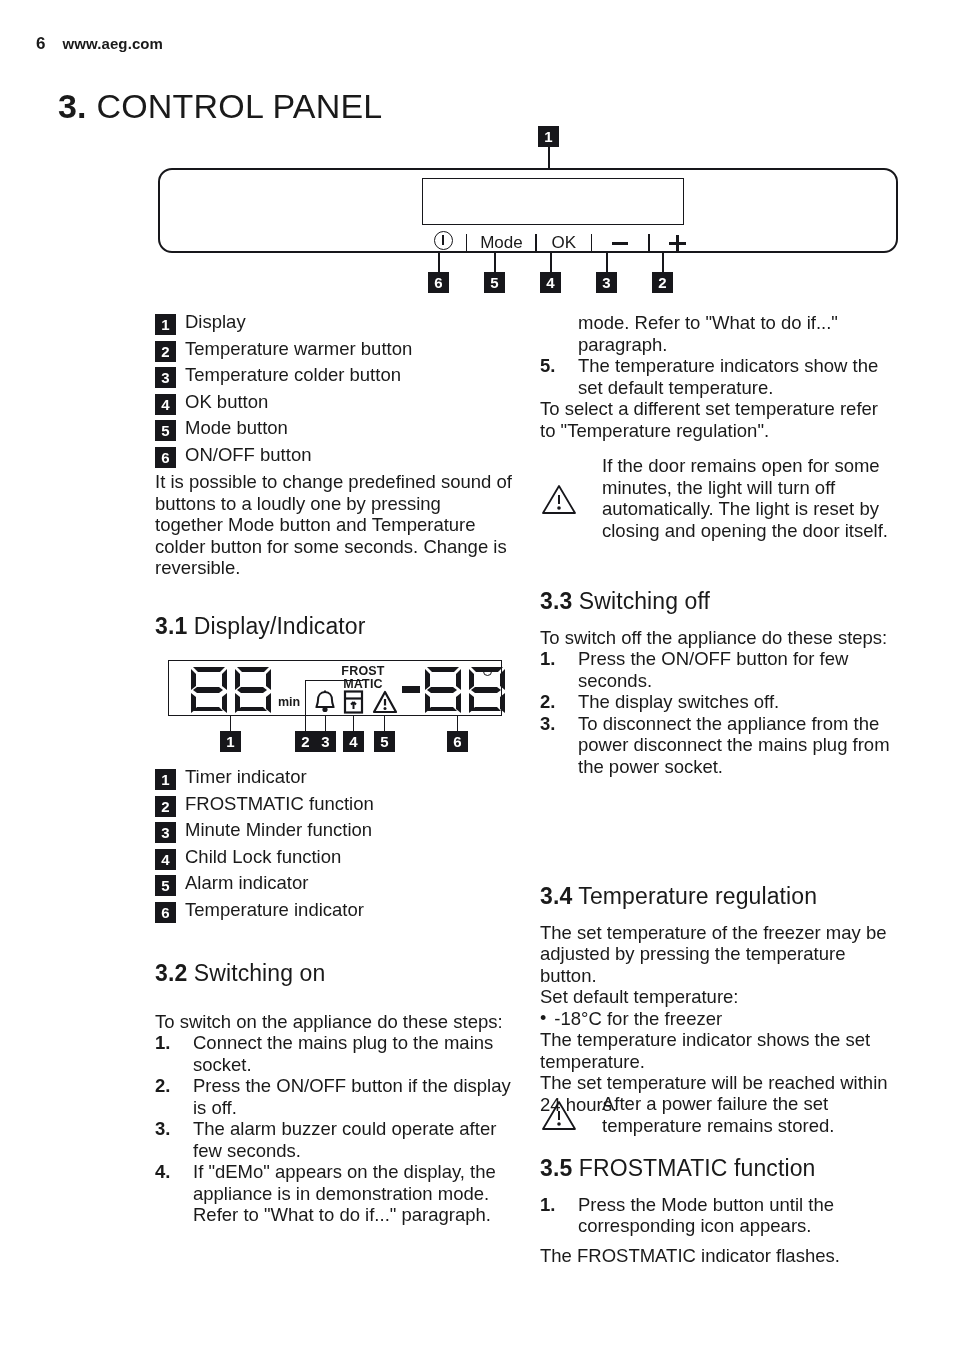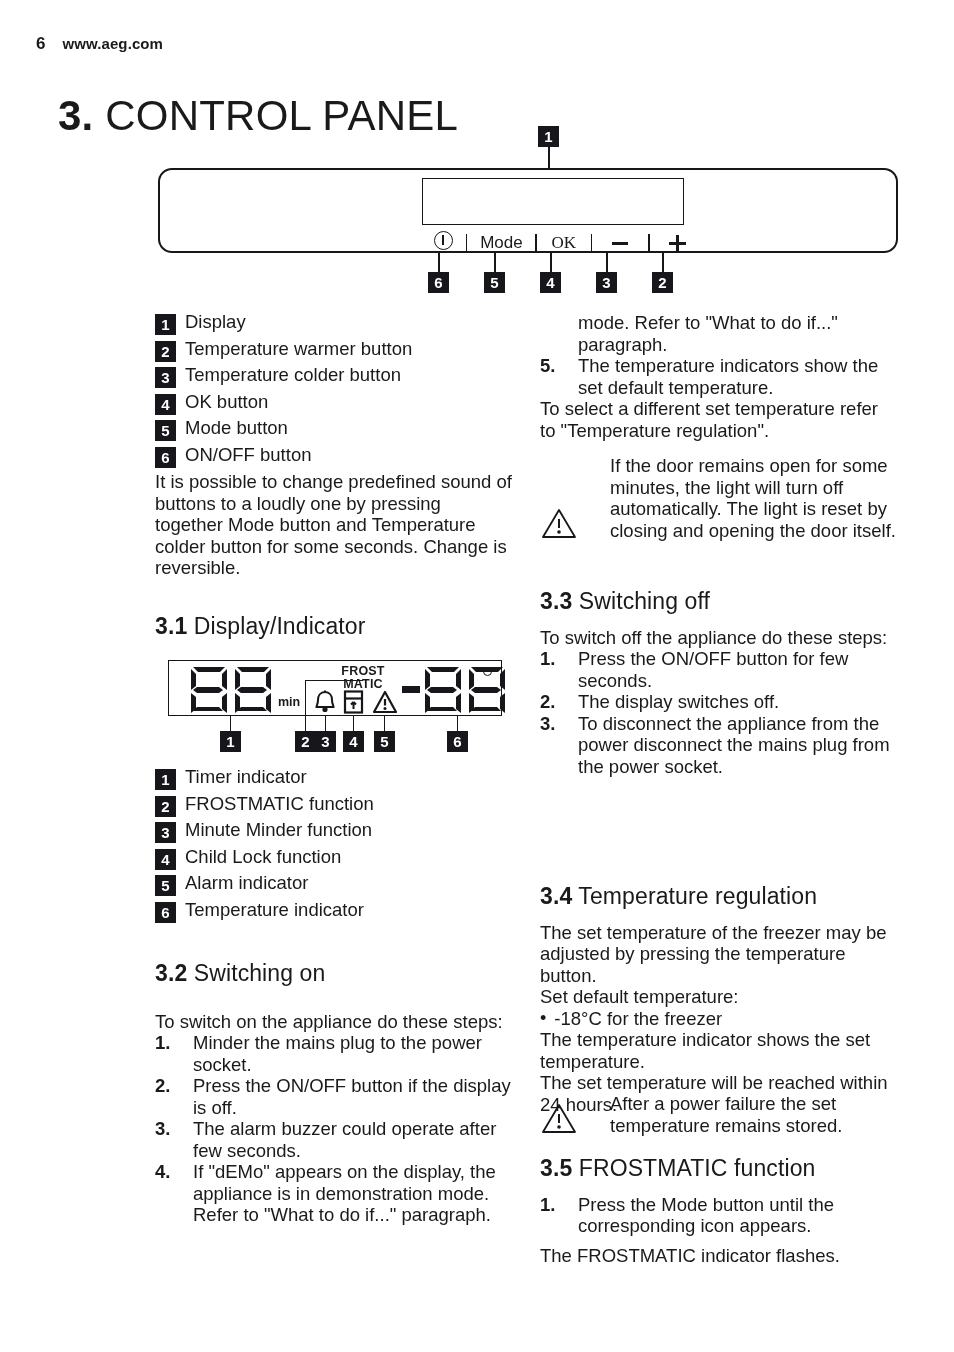--- a/index.html
+++ b/index.html
@@ -23,21 +23,21 @@
     align-items: baseline;
     gap: 17px;
   }
   .page-number { font-size: 17px; font-weight: bold; letter-spacing: 0; }
   .site-url { font-size: 15px; font-weight: bold; letter-spacing: .1px; }
 
   .chapter-title {
     position: absolute;
     left: 58px;
     top: 64px;
-    font-size: 42px;
+    font-size: 34px;
     font-weight: 300;
     letter-spacing: .2px;
     white-space: nowrap;
   }
   .chapter-title .num { font-weight: bold; }
 
   
   .panel-figure {
     position: absolute;
     left: 150px;
@@ -193,22 +193,22 @@
   ol.steps > li .step-text { flex: 1; }
   .sub-para { margin-left: 38px; }
 
   ul.bullets { list-style: none; margin: 0; padding: 0; }
   ul.bullets li { display: flex; gap: 8px; }
   ul.bullets li .dot { font-size: 18px; line-height: 21.5px; }
 
   
   .note {
     display: flex;
-    gap: 32px;
-    align-items: flex-end;
+    gap: 24px;
+    align-items: center;
   }
   .note .tri { flex: 0 0 auto; margin-top: 3px; }
   .note .note-text { flex: 1; }
 
   
   .lcd-figure {
     position: absolute;
     left: 168px;
     top: 660px;
     width: 345px;
@@ -276,21 +276,21 @@
   <div class="panel-box"></div>
   <div class="panel-display"></div>
 
   <div class="panel-controls">
     <div class="ctrl" style="width:46px;">
       <span class="power-glyph"></span>
     </div>
     <div class="sep"></div>
     <div class="ctrl" style="width:68px;">Mode</div>
     <div class="sep"></div>
-    <div class="ctrl" style="width:54px;font-family:Liberation Serif, serif;">OK</div>
+    <div class="ctrl" style="width:54px;">OK</div>
     <div class="sep"></div>
     <div class="ctrl" style="width:56px;">
       <span class="minus-glyph"></span>
     </div>
     <div class="sep"></div>
     <div class="ctrl" style="width:56px;">
       <span class="plus-glyph"></span>
     </div>
   </div>
 
@@ -467,21 +467,21 @@
 
 <div class="col col-left" style="top:963px;">
   <h2 class="sec-head" style="margin-bottom:26px;">
     <span class="num">3.2</span>
     <span>Switching on</span>
   </h2>
   <p class="body">To switch on the appliance do these steps:</p>
   <ol class="steps">
     <li>
       <span class="marker">1.</span>
-      <span class="step-text">Minder the mains plug to the power socket.</span>
+      <span class="step-text">Connect the mains plug to the mains socket.</span>
     </li>
     <li>
       <span class="marker">2.</span>
       <span class="step-text">Press the ON/OFF button if the display is off.</span>
     </li>
     <li>
       <span class="marker">3.</span>
       <span class="step-text">The alarm buzzer could operate after few seconds.</span>
     </li>
   </ol>

